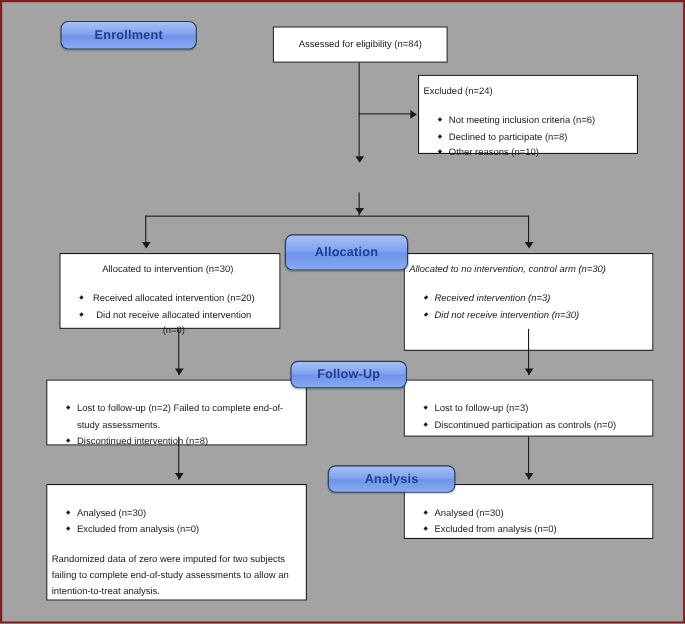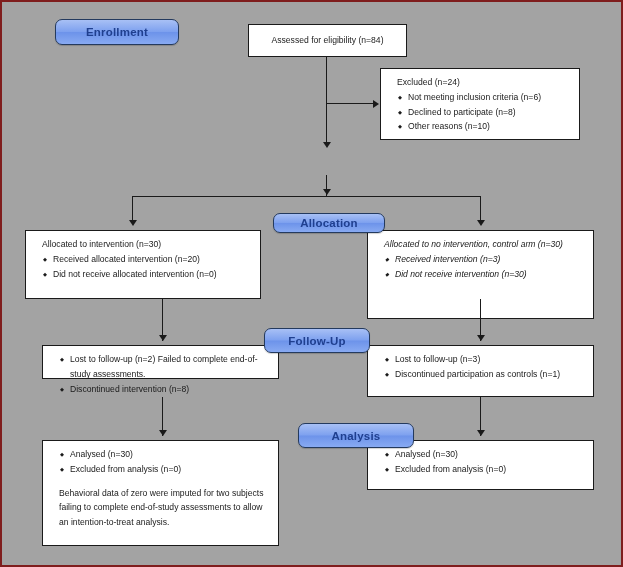--- a/index.html
+++ b/index.html
@@ -21,34 +21,34 @@
   }
   
   .box {
     position: absolute;
     box-sizing: border-box;
     border: 1.3px solid #1a1a1a;
     background: #ffffff;
     color: #1a1a1a;
     font-size: 8.6px;
     line-height: 1.72;
-    padding: 6px 8px 5px 16px;
+    padding: 6px 8px 5px 4px;
   }
   .box.center {
     display: flex;
     align-items: center;
     justify-content: center;
     padding: 0;
     text-align: center;
   }
   .box p {
     margin: 0;
   }
   .box ul {
-    margin: 0;
+    margin: 12px;
     padding: 0;
     list-style: none;
   }
   .box li {
     position: relative;
     padding-left: 11px;
     margin: 0;
   }
   .box li::before {
     content: "\25C6";
@@ -144,25 +144,25 @@
 
   <div class="vline" style="left:324px; top:173px; height:21px;"></div>
   <div class="arrow-down" style="left:320.5px; top:187px;"></div>
 
   <div class="hline" style="left:130px; top:194px; width:349px;"></div>
   <div class="vline" style="left:130px; top:194px; height:28px;"></div>
   <div class="arrow-down" style="left:126.5px; top:218px;"></div>
   <div class="vline" style="left:478px; top:194px; height:28px;"></div>
   <div class="arrow-down" style="left:474.5px; top:218px;"></div>
 
-  <div class="stage" style="left:271px; top:211px; width:112px; height:20px;text-align:right;">
+  <div class="stage" style="left:257px; top:211px; width:112px; height:33px;text-align:right;">
     <span>Allocation</span>
   </div>
 
-  <div class="box" style="left:23px; top:228px; width:236px; height:69px;">
+  <div class="box" style="left:52px; top:228px; width:201px; height:69px;text-align:center;">
     <p>Allocated to intervention (n=30)</p>
     <ul>
       <li>Received allocated intervention (n=20)</li>
       <li>Did not receive allocated intervention (n=0)</li>
     </ul>
   </div>
 
   <div class="box" style="left:365px; top:228px; width:227px; height:89px;font-style:italic;">
     <p>Allocated to no intervention, control arm (n=30)</p>
     <ul>
@@ -173,49 +173,49 @@
 
   <div class="vline" style="left:160px; top:297px; height:42px;"></div>
   <div class="arrow-down" style="left:156.5px; top:333px;"></div>
   <div class="vline" style="left:478px; top:297px; height:42px;"></div>
   <div class="arrow-down" style="left:474.5px; top:333px;"></div>
 
   <div class="stage" style="left:262px; top:326px; width:106px; height:25px;">
     <span>Follow-Up</span>
   </div>
 
-  <div class="box" style="left:40px; top:343px; width:237px; height:34px;">
+  <div class="box" style="left:40px; top:343px; width:237px; height:60px;">
     <ul>
       <li>Lost to follow-up (n=2) Failed to complete end-of-study assessments.</li>
       <li>Discontinued intervention (n=8)</li>
     </ul>
   </div>
 
   <div class="box" style="left:365px; top:343px; width:227px; height:52px;">
     <ul>
       <li>Lost to follow-up (n=3)</li>
-      <li>Discontinued participation as controls (n=1)</li>
+      <li>Discontinued participation as controls (n=0)</li>
     </ul>
   </div>
 
   <div class="vline" style="left:160px; top:395px; height:39px;"></div>
   <div class="arrow-down" style="left:156.5px; top:428px;"></div>
   <div class="vline" style="left:478px; top:395px; height:39px;"></div>
   <div class="arrow-down" style="left:474.5px; top:428px;"></div>
 
   <div class="stage" style="left:263px; top:421px; width:116px; height:25px;margin-left:33px;">
     <span>Analysis</span>
   </div>
 
   <div class="box" style="left:40px; top:438px; width:237px; height:106px;">
     <ul>
       <li>Analysed (n=30)</li>
       <li>Excluded from analysis (n=0)</li>
     </ul>
-    <p class="para">Behavioral data of zero were imputed for two subjects failing to complete end-of-study assessments to allow an intention-to-treat analysis.</p>
+    <p class="para">Randomized data of zero were imputed for two subjects failing to complete end-of-study assessments to allow an intention-to-treat analysis.</p>
   </div>
 
   <div class="box" style="left:365px; top:438px; width:227px; height:50px;">
     <ul>
       <li>Analysed (n=30)</li>
       <li>Excluded from analysis (n=0)</li>
     </ul>
   </div>
 
 </div>

